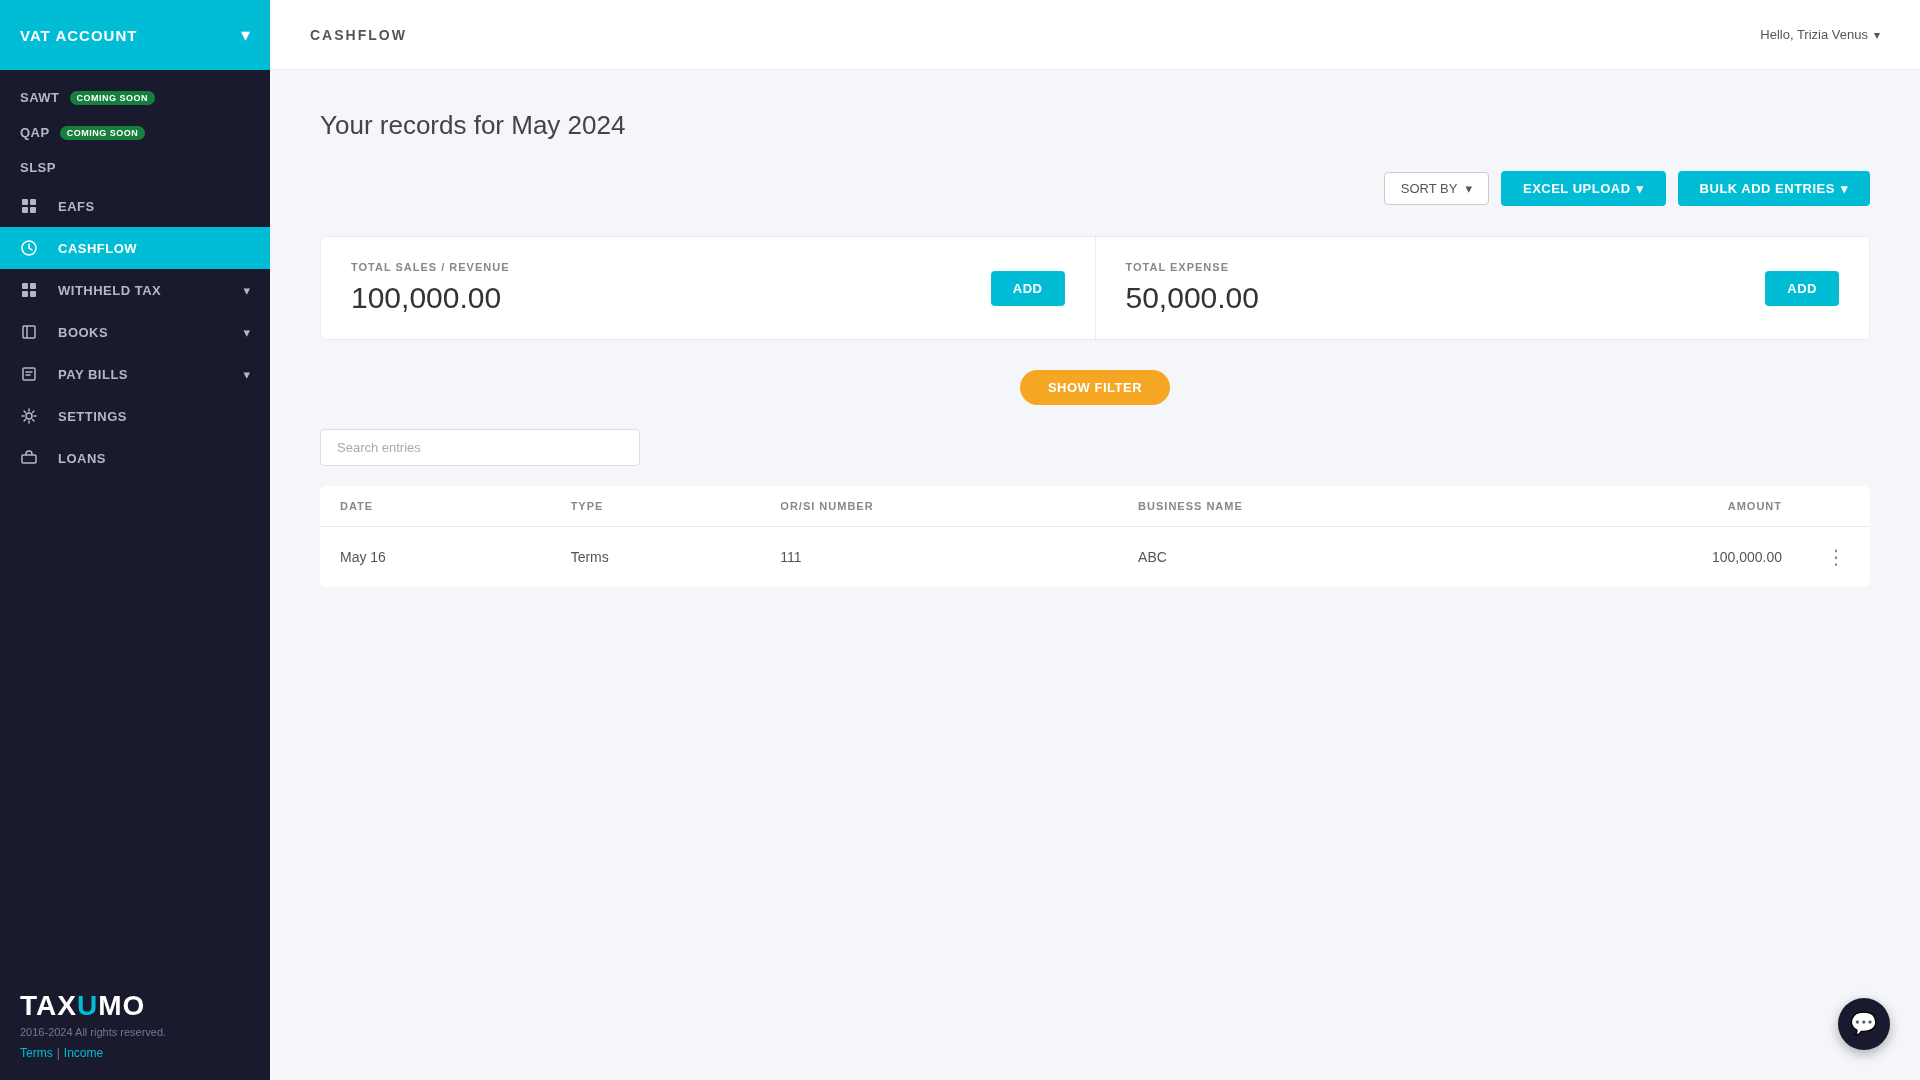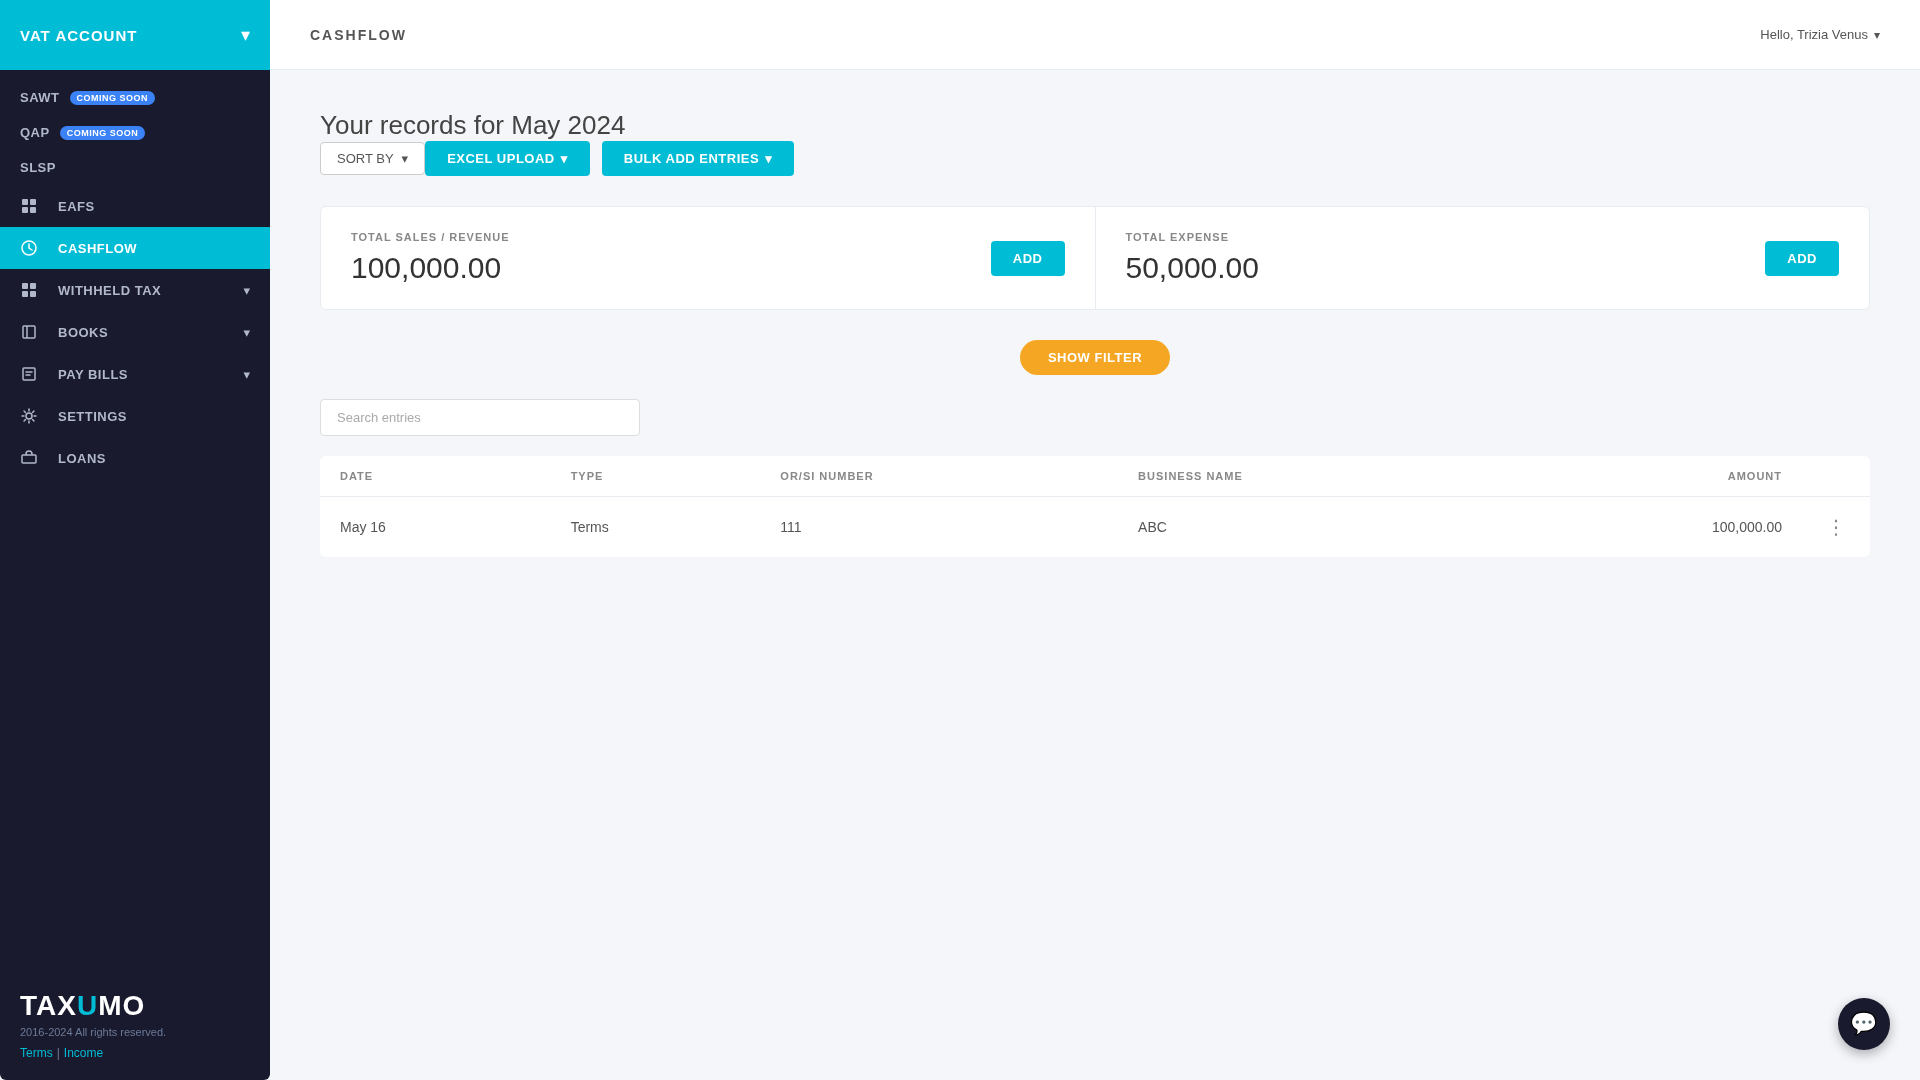--- a/index.html
+++ b/index.html
@@ -14,21 +14,20 @@
 
     
     .sidebar {
       width: 270px;
       min-width: 270px;
       background: #1a1a2e;
       height: 1080px;
       display: flex;
       flex-direction: column;
       position: relative;
-      border-radius: 6px;
     }
 
     .sidebar-header {
       background: #00bcd4;
       padding: 0 20px;
       height: 70px;
       display: flex;
       align-items: center;
       justify-content: space-between;
     }
@@ -59,21 +58,21 @@
 
     .badge {
       font-size: 9px;
       font-weight: 700;
       padding: 2px 7px;
       border-radius: 10px;
       letter-spacing: 0.5px;
     }
 
     .badge-coming-soon {
-      background: #3b82f6;
+      background: #15803d;
       color: #fff;
     }
 
     .sidebar-item {
       padding: 12px 20px;
       display: flex;
       align-items: center;
       gap: 20px;
       cursor: pointer;
       transition: background 0.2s;
@@ -191,27 +190,29 @@
     .content {
       flex: 1;
       padding: 40px 50px;
       overflow-y: auto;
     }
 
     .page-title {
       font-size: 26px;
       font-weight: 400;
       color: #444;
+      margin-bottom: 30px;
     }
 
     .toolbar {
       display: flex;
       align-items: center;
-      justify-content: flex-start;
+      justify-content: flex-end;
       margin-bottom: 30px;
+      gap: 12px;
     }
 
     .sort-by-btn {
       display: flex;
       align-items: center;
       gap: 8px;
       border: 1px solid #ccc;
       background: #fff;
       padding: 8px 16px;
       border-radius: 4px;

